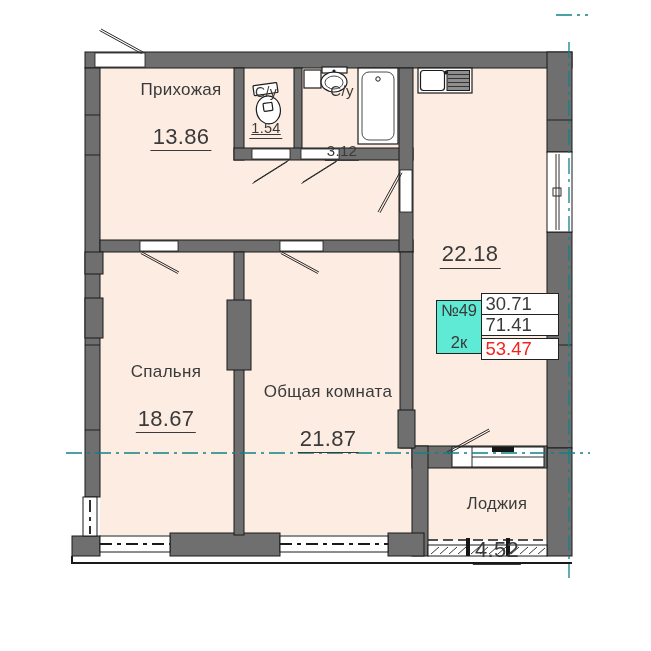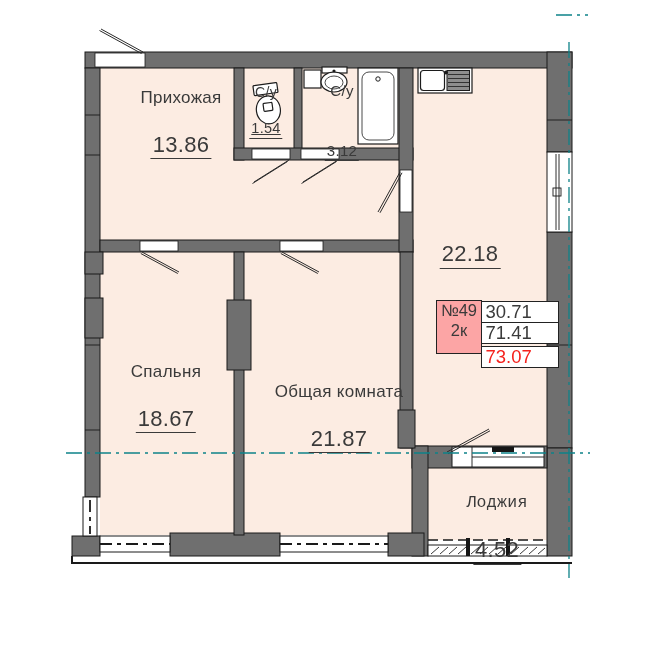--- a/index.html
+++ b/index.html
@@ -25,29 +25,29 @@
   .hatch{stroke:#222;stroke-width:.9;fill:none;}
   .room-label{position:absolute;transform:translateX(-50%);text-align:center;
               color:var(--text);letter-spacing:.3px;line-height:1.15;white-space:nowrap;}
   .room-name{font-size:17px;}
   .room-area{display:inline-block;font-size:22px;margin-top:6px;
              border-bottom:1.6px solid var(--text);padding:0 2px 1px 2px;}
   .small .room-name{font-size:14px;}
   .small .room-area{font-size:14.5px;margin-top:2px;text-decoration:underline;}
   .wc .room-name{font-size:15px;}
   .wc .room-area{font-size:15px;margin-top:24px;}
-  .loggia-l .room-name{font-size:16.5px;font-family:Liberation Mono, monospace;}
+  .loggia-l .room-name{font-size:16.5px;}
   .info-box{position:absolute;left:436px;top:293px;display:flex;align-items:flex-start;}
-  .info-left{width:44px;height:52px;border:1.5px solid #222;margin-top:7px;background:#fca5a5;
-             display:flex;flex-direction:column;align-items:center;justify-content:flex-start;
+  .info-left{width:44px;height:52px;border:1.5px solid #222;margin-top:7px;background:#5eead4;
+             display:flex;flex-direction:column;align-items:center;justify-content:space-between;
              font-size:16.5px;line-height:1.2;}
   .info-right{width:78px;display:flex;flex-direction:column;margin-left:-1.5px;}
   .info-cell{height:20px;border:1.5px solid #222;background:#fff;font-size:18.5px;
              line-height:20px;padding-left:4px;margin-top:-1.5px;}
-  .info-cell:first-child{margin-top:8px;}
+  .info-cell:first-child{margin-top:0;}
   .info-cell.total{margin-top:2px;color:var(--red);}
 </style>
 </head>
 <body>
 
 <div id="stage">
 
   <svg id="plan-svg" width="651" height="651" viewBox="0 0 651 651">
 
     <g>
@@ -153,21 +153,21 @@
       </g>
     </g>
 
     <g>
       <path class="axis" d="M66,453 H590"></path>
       <path class="axis" d="M569,42 V578"></path>
       <path class="axis" d="M556,15 H588"></path>
     </g>
   </svg>
 
-  <div class="room-label" style="left:181px;top:88px">
+  <div class="room-label" style="left:181px;top:80px">
     <div class="room-name">Прихожая</div><br>
     <span class="room-area">13.86</span>
   </div>
 
   <div class="room-label small" style="left:266px;top:84px">
     <div class="room-name">С/у</div><br>
     <span class="room-area">1.54</span>
   </div>
 
   <div class="room-label wc" style="left:342px;top:82px">
@@ -178,35 +178,35 @@
   <div class="room-label" style="left:470px;top:217px">
     <br>
     <span class="room-area">22.18</span>
   </div>
 
   <div class="room-label" style="left:166px;top:362px">
     <div class="room-name">Спальня</div><br>
     <span class="room-area">18.67</span>
   </div>
 
-  <div class="room-label" style="left:339px;top:382px">
+  <div class="room-label" style="left:328px;top:382px">
     <div class="room-name">Общая комната</div><br>
     <span class="room-area">21.87</span>
   </div>
 
   <div class="room-label loggia-l" style="left:497px;top:494px">
     <div class="room-name">Лоджия</div><br>
     <span class="room-area">4.52</span>
   </div>
 
   <div class="info-box">
     <div class="info-left">
       <div>№49</div>
       <div>2к</div>
     </div>
     <div class="info-right">
       <div class="info-cell">30.71</div>
       <div class="info-cell">71.41</div>
-      <div class="info-cell total">73.07</div>
+      <div class="info-cell total">53.47</div>
     </div>
   </div>
 
 </div>
 
 </body></html>

